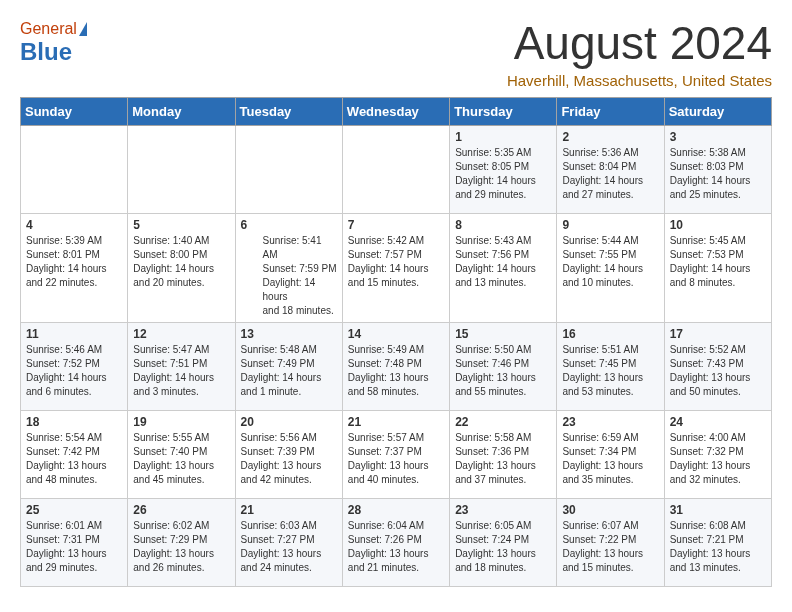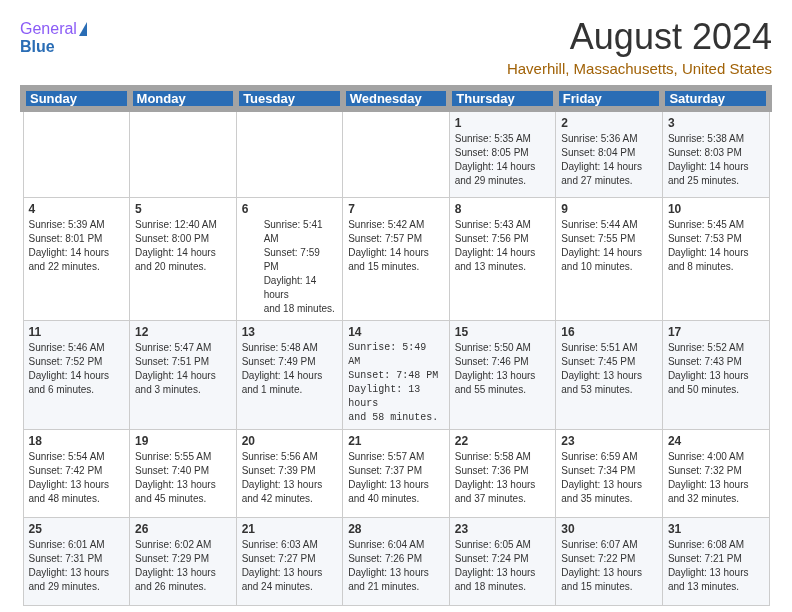--- a/index.html
+++ b/index.html
@@ -15,60 +15,60 @@
       align-items: flex-start;
       justify-content: space-between;
       margin-bottom: 8px;
     }
     .logo {
       display: flex;
       flex-direction: column;
       align-items: flex-start;
       margin-top: 4px;
     }
-    .logo-general { color: #8b5cf6; }
+    .logo-general { color: #c2410c; }
     .logo-blue { color: #2a6db5; }
     .logo-triangle {
       width: 0;
       height: 0;
       border-left: 8px solid transparent;
       border-bottom: 14px solid #2a6db5;
       display: inline-block;
       margin-left: 2px;
       vertical-align: middle;
     }
     .logo-line {
       display: flex;
       align-items: center;
     }
     .title-section {
       text-align: right;
     }
     .month-year {
-      font-size: 36px;
+      font-size: 46px;
       font-weight: normal;
       color: #333;
     }
     .location {
       font-size: 15px;
       color: #a16207;
       margin-top: 2px;
     }
     .calendar-table {
       width: 100%;
       border-collapse: collapse;
       margin-top: 4px;
     }
     .calendar-table thead tr th {
       background: #2a6db5;
       color: #fff;
       font-size: 13px;
       font-weight: bold;
-      padding: 0 4px;
-      border: 6px solid #a3a3a3;
+      padding: 6px 4px;
+      border: 1px solid #a3a3a3;
       text-align: left;
     }
     .calendar-table tbody tr td {
       border: 1px solid #ccc;
       vertical-align: top;
       padding: 4px 5px;
       font-size: 10.5px;
       color: #333;
       width: calc(100% / 7);
       height: 88px;
@@ -98,21 +98,21 @@
 </head>
 <body>
 
 <div class="header-section">
   <div class="logo">
     <div class="logo-line">
       <span class="logo-general">General</span>
       <span class="logo-triangle"></span>
     </div>
     <div>
-      <span class="logo-blue" style="font-size:16px;font-weight:bold;">Blue</span>
+      <span class="logo-blue" style="font-size:24px;font-weight:bold;">Blue</span>
     </div>
   </div>
   <div class="title-section">
     <div class="month-year">August 2024</div>
     <div class="location">Haverhill, Massachusetts, United States</div>
   </div>
 </div>
 
 <table class="calendar-table">
   <thead>
@@ -157,21 +157,21 @@
       <tr>
         <td>
           <span class="day-number">4</span>
           <div class="day-info" style="white-space: pre-line;">Sunrise: 5:39 AM
 Sunset: 8:01 PM
 Daylight: 14 hours
 and 22 minutes.</div>
         </td>
         <td>
           <span class="day-number">5</span>
-          <div class="day-info" style="white-space: pre-line;">Sunrise: 12:40 AM
+          <div class="day-info" style="white-space: pre-line;">Sunrise: 1:40 AM
 Sunset: 8:00 PM
 Daylight: 14 hours
 and 20 minutes.</div>
         </td>
         <td>
           <span class="day-number">6</span>
           <div class="day-info" style="white-space: pre-line; margin-left: 22px;">Sunrise: 5:41 AM
 Sunset: 7:59 PM
 Daylight: 14 hours
 and 18 minutes.</div>
@@ -222,21 +222,21 @@
         </td>
         <td>
           <span class="day-number">13</span>
           <div class="day-info" style="white-space: pre-line;">Sunrise: 5:48 AM
 Sunset: 7:49 PM
 Daylight: 14 hours
 and 1 minute.</div>
         </td>
         <td>
           <span class="day-number">14</span>
-          <div class="day-info" style="white-space: pre-line; font-family: Liberation Mono, monospace;">Sunrise: 5:49 AM
+          <div class="day-info" style="white-space: pre-line;">Sunrise: 5:49 AM
 Sunset: 7:48 PM
 Daylight: 13 hours
 and 58 minutes.</div>
         </td>
         <td>
           <span class="day-number">15</span>
           <div class="day-info" style="white-space: pre-line;">Sunrise: 5:50 AM
 Sunset: 7:46 PM
 Daylight: 13 hours
 and 55 minutes.</div>

